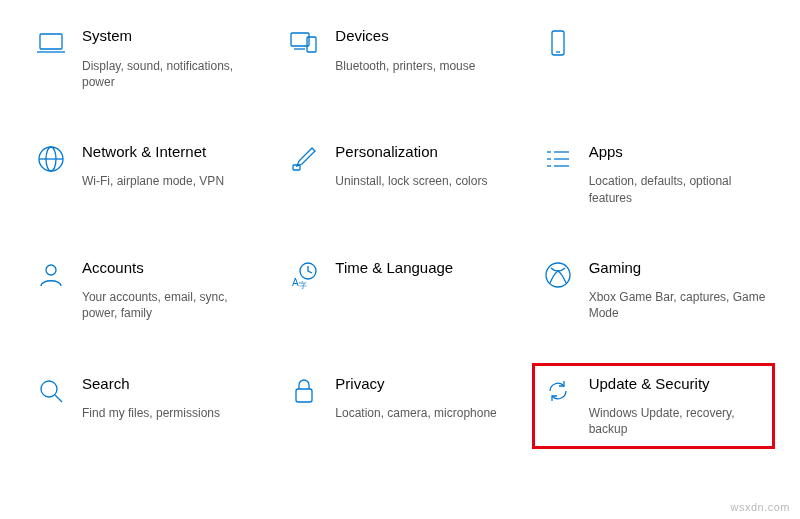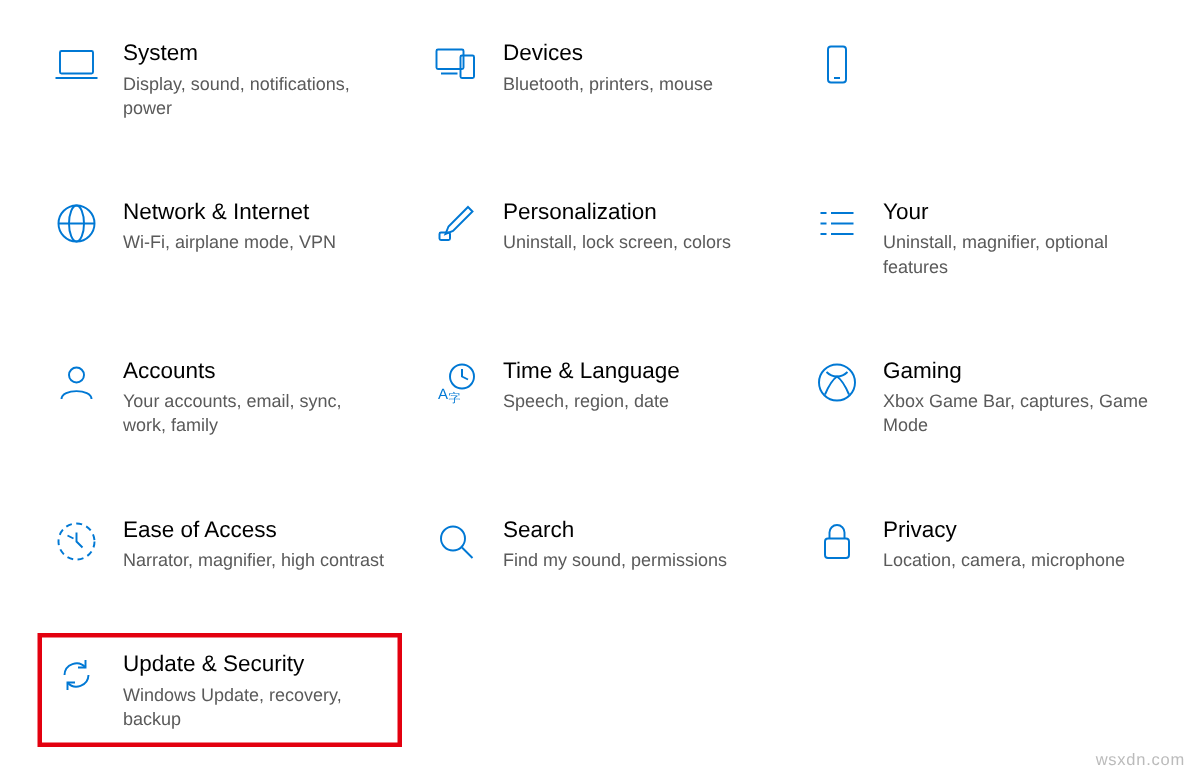--- a/index.html
+++ b/index.html
@@ -41,21 +41,21 @@
   .txt { flex: 1; min-width: 0; }
   .title {
     font-size: 15px;
     color: #000;
     line-height: 1.3;
   }
   .desc {
     font-size: 12px;
     color: #5a5a5a;
     line-height: 1.35;
-    margin-top: 2px;
+    margin-top: 12px;
   }
   .watermark {
     position: absolute;
     bottom: 6px;
     right: 10px;
     font-size: 11px;
     color: #bbb;
     letter-spacing: 0.5px;
   }
 </style>
@@ -132,91 +132,77 @@
       <svg viewBox="0 0 34 34">
           <line x1="6" y1="10" x2="10" y2="10"></line>
           <line x1="13" y1="10" x2="28" y2="10"></line>
           <line x1="6" y1="17" x2="10" y2="17"></line>
           <line x1="13" y1="17" x2="28" y2="17"></line>
           <line x1="6" y1="24" x2="10" y2="24"></line>
           <line x1="13" y1="24" x2="28" y2="24"></line>
         </svg>
     </span>
     <div class="txt">
-      <div class="title">Your</div>
-      <div class="desc">Uninstall, magnifier, optional features</div>
+      <div class="title">Apps</div>
+      <div class="desc">Location, defaults, optional features</div>
     </div>
   </div>
 
   <div class="tile">
     <span class="icon">
       <svg viewBox="0 0 34 34">
           <circle cx="17" cy="12" r="5"></circle>
           <path d="M7 28 C7 21 27 21 27 28"></path>
         </svg>
     </span>
     <div class="txt">
       <div class="title">Accounts</div>
-      <div class="desc">Your accounts, email, sync, work, family</div>
+      <div class="desc">Your accounts, email, sync, power, family</div>
     </div>
   </div>
 
   <div class="tile">
     <span class="icon">
       <svg viewBox="0 0 34 34">
           <circle cx="21" cy="13" r="8"></circle>
           <path d="M21 8 L21 13 L25 15"></path>
           <text x="5" y="28" font-size="10" stroke="none" fill="#0078d4">A</text>
           <text x="12" y="30" font-size="8" stroke="none" fill="#0078d4">字</text>
         </svg>
     </span>
     <div class="txt">
       <div class="title">Time &amp; Language</div>
-      <div class="desc">Speech, region, date</div>
     </div>
   </div>
 
   <div class="tile">
     <span class="icon">
       <svg viewBox="0 0 34 34">
           <circle cx="17" cy="17" r="12"></circle>
           <path d="M10 10 C14 14 20 14 24 10"></path>
           <path d="M9 25 C12 18 14 15 17 13 C20 15 22 18 25 25"></path>
         </svg>
     </span>
     <div class="txt">
       <div class="title">Gaming</div>
       <div class="desc">Xbox Game Bar, captures, Game Mode</div>
     </div>
   </div>
 
-  <div class="tile">
-    <span class="icon">
-      <svg viewBox="0 0 34 34">
-          <circle cx="17" cy="17" r="12" stroke-dasharray="4 3"></circle>
-          <path d="M17 11 L17 17 L21 21"></path>
-          <path d="M11 13 L15 15"></path>
-        </svg>
-    </span>
-    <div class="txt">
-      <div class="title">Ease of Access</div>
-      <div class="desc">Narrator, magnifier, high contrast</div>
-    </div>
-  </div>
 
   <div class="tile">
     <span class="icon">
       <svg viewBox="0 0 34 34">
           <circle cx="15" cy="15" r="8"></circle>
           <line x1="21" y1="21" x2="28" y2="28"></line>
         </svg>
     </span>
     <div class="txt">
       <div class="title">Search</div>
-      <div class="desc">Find my sound, permissions</div>
+      <div class="desc">Find my files, permissions</div>
     </div>
   </div>
 
   <div class="tile">
     <span class="icon">
       <svg viewBox="0 0 34 34">
           <rect x="9" y="15" width="16" height="13" rx="2"></rect>
           <path d="M12 15 V11 a5 5 0 0 1 10 0 V15"></path>
         </svg>
     </span>

